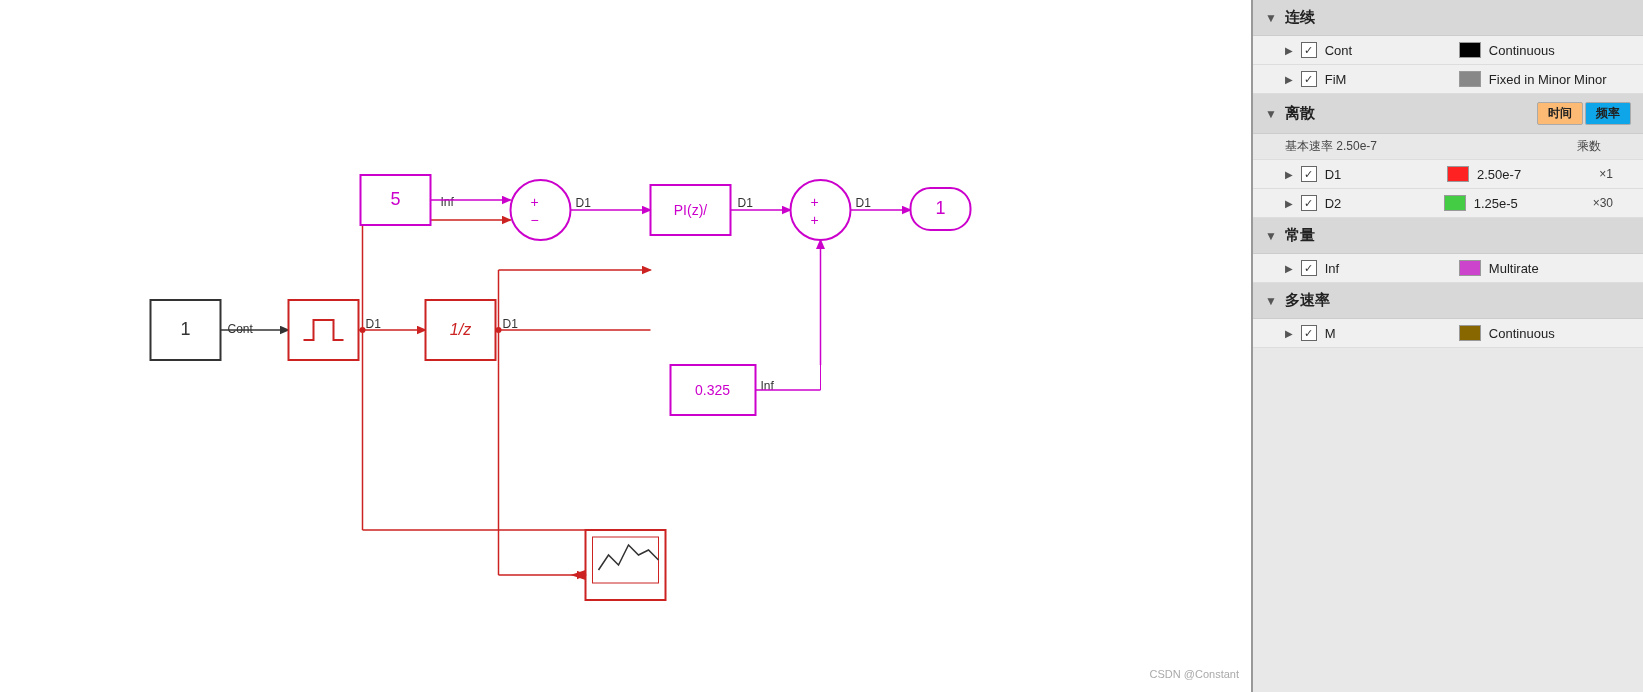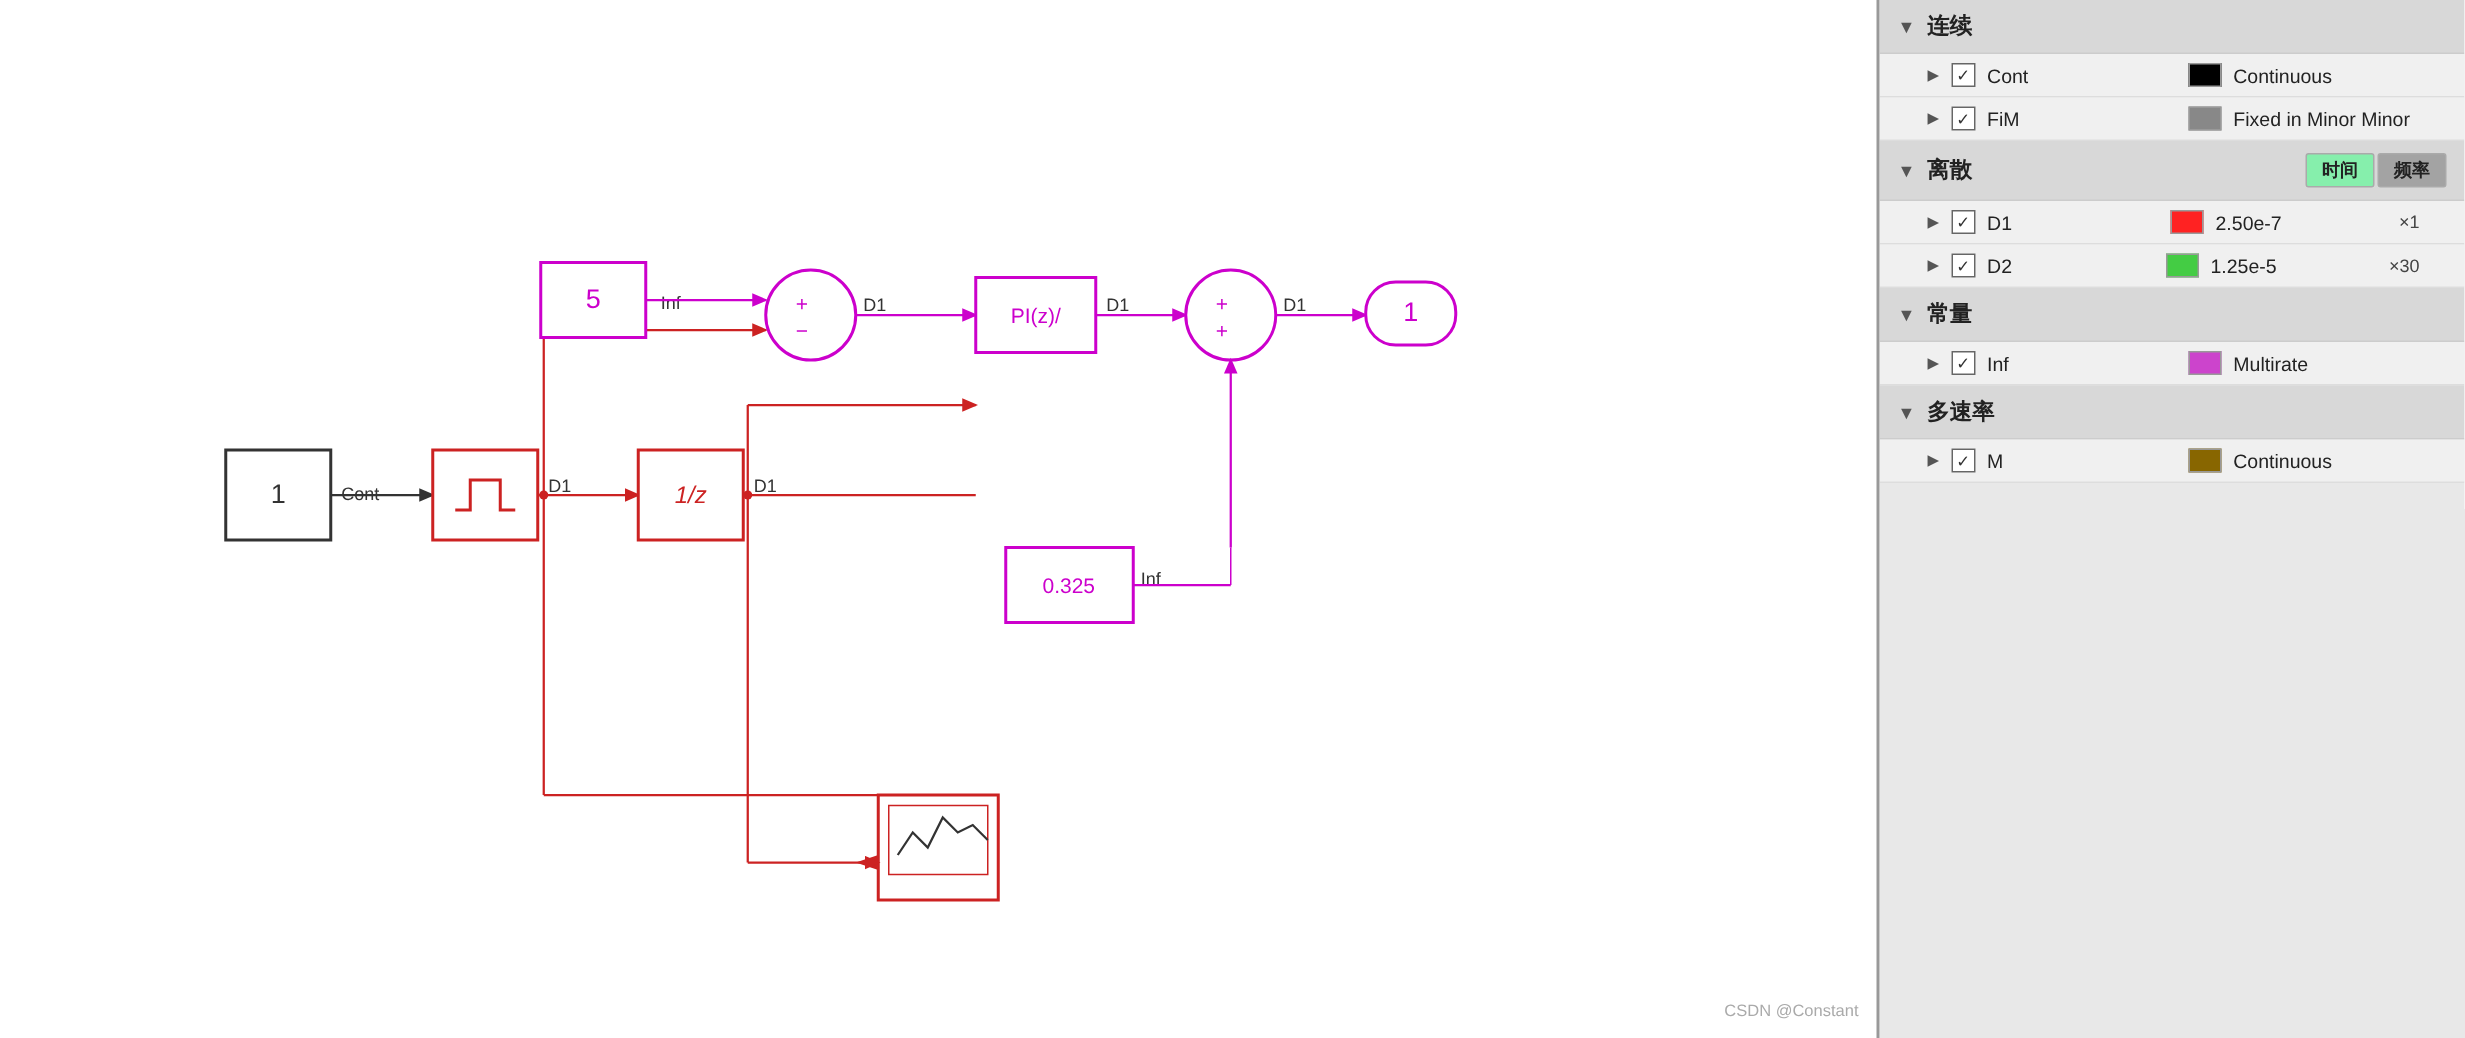--- a/index.html
+++ b/index.html
@@ -105,26 +105,26 @@
       padding-right: 10px;
     }
     .discrete-tabs {
       display: flex;
       gap: 2px;
     }
     .discrete-tab {
       padding: 2px 10px;
       font-size: 12px;
       border: 1px solid #aaa;
-      background: #a3a3a3;
+      background: #0ea5e9;
       cursor: pointer;
       border-radius: 2px;
     }
     .discrete-tab.active {
-      background: #86efac;
+      background: #fdba74;
       font-weight: bold;
     }
     .base-rate-row {
       display: flex;
       align-items: center;
       padding: 4px 32px;
       background: #e8e8e8;
       font-size: 12px;
       color: #444;
       border-bottom: 1px solid #ddd;
@@ -283,20 +283,24 @@
     <div style="display:flex;align-items:center;">
       <span class="arrow">▼</span>
       <span>离散</span>
     </div>
     <div class="discrete-tabs">
       <div class="discrete-tab active">时间</div>
       <div class="discrete-tab">频率</div>
     </div>
   </div>
 
+  <div class="base-rate-row">
+    <span>基本速率 2.50e-7</span>
+    <span class="rate-multiplier">乘数</span>
+  </div>
 
   <div class="section-row">
     <span class="expand-arrow">▶</span>
     <span class="checkbox-box"></span>
     <span class="row-label">D1</span>
     <span class="color-swatch" style="background:#ff2222;"></span>
     <span class="row-label">2.50e-7</span>
     <span class="multiplier">×1</span>
   </div>
 

